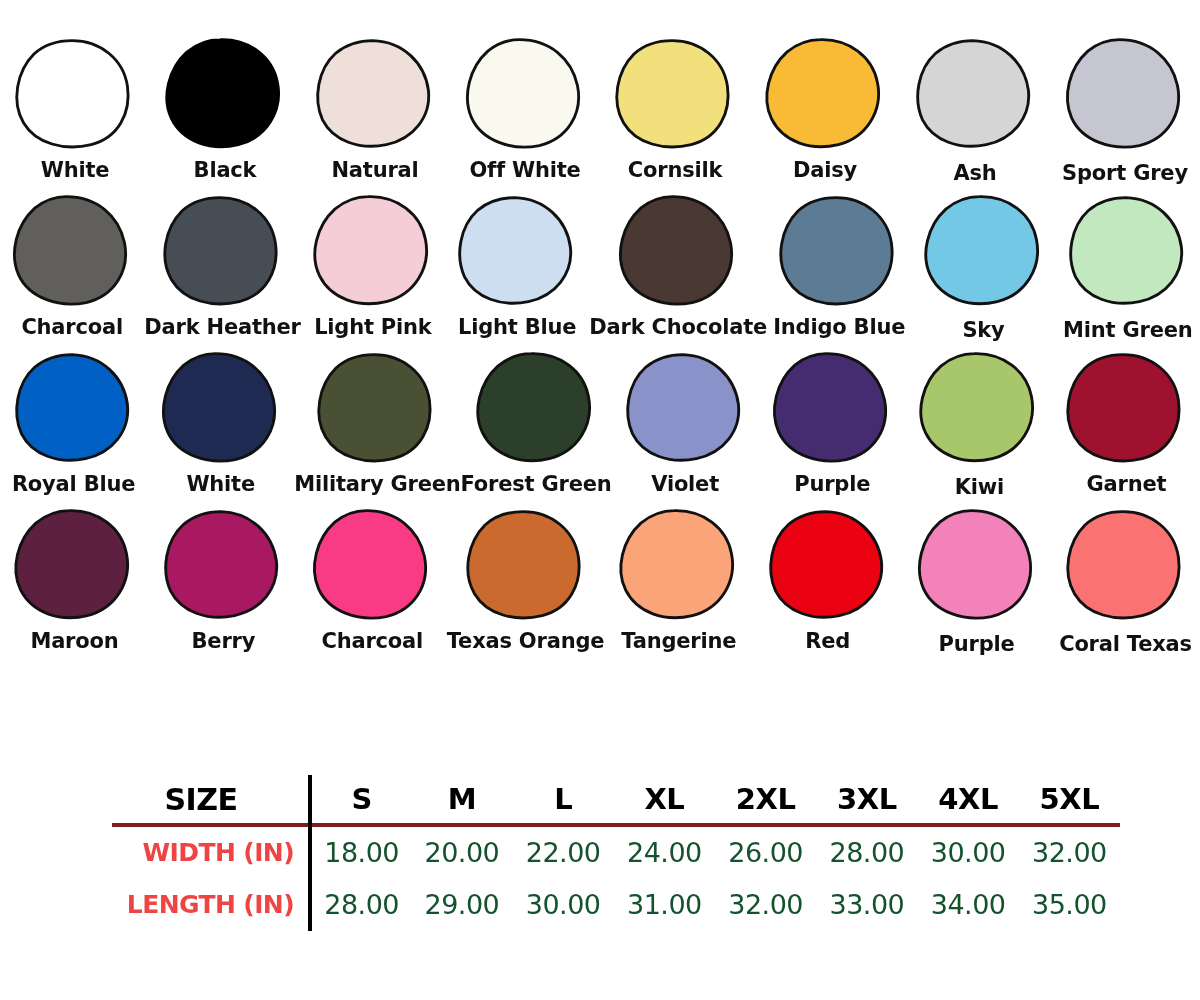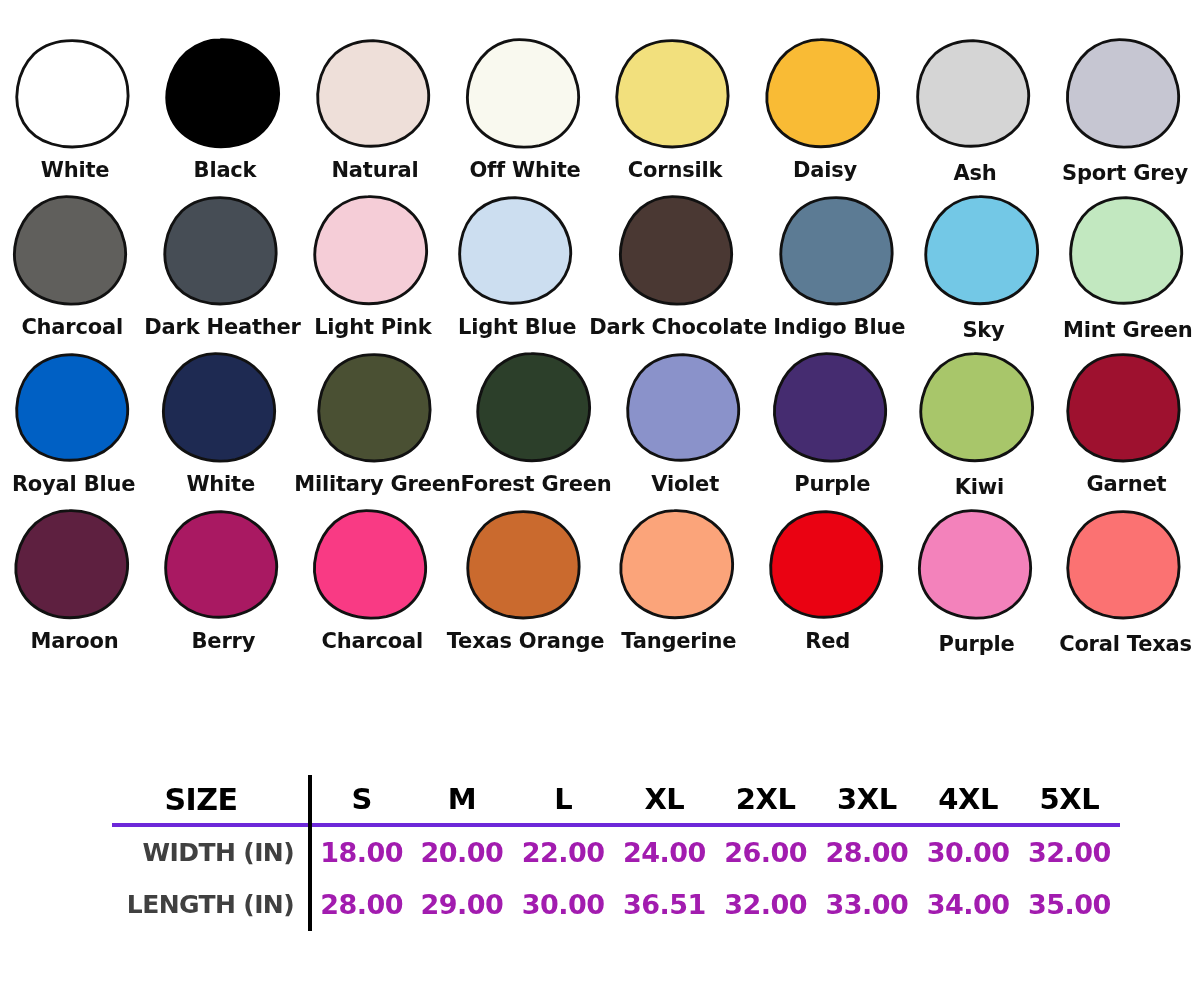--- a/index.html
+++ b/index.html
@@ -92,35 +92,35 @@
     font-weight: bold;
     font-size: 29px;
     color: #000000;
     letter-spacing: -0.5px;
   }
   thead th.size-title {
     font-size: 30px;
     text-align: center;
     padding-right: 18px;
   }
-  thead tr { border-bottom: 4px solid #6d28d9; }
+  thead tr { border-bottom: 4px solid #7f1d1d; }
 
   tbody th.rowhead {
     font-weight: bold;
     font-size: 25px;
-    color: #404040;
+    color: #ef4444;
     text-align: right;
     padding-right: 14px;
     letter-spacing: -0.6px;
     white-space: nowrap;
   }
   tbody td {
     font-size: 27px;
-    font-weight: bold;
-    color: #a21caf;
+    font-weight: normal;
+    color: #14532d;
     letter-spacing: -0.5px;
   }
   tbody tr { height: 53px; }
 
   
   thead th.size-title, tbody th.rowhead {
     border-right: 4px solid #000000;
   }
   thead th.size-title { border-bottom: none; }
 </style>
@@ -422,21 +422,21 @@
           <td>26.00</td>
           <td>28.00</td>
           <td>30.00</td>
           <td>32.00</td>
         </tr>
         <tr>
           <th class="rowhead">LENGTH (IN)</th>
           <td>28.00</td>
           <td>29.00</td>
           <td>30.00</td>
-          <td>36.51</td>
+          <td>31.00</td>
           <td>32.00</td>
           <td>33.00</td>
           <td>34.00</td>
           <td>35.00</td>
         </tr>
       </tbody>
   </table>
 </div>
 
 </body></html>

